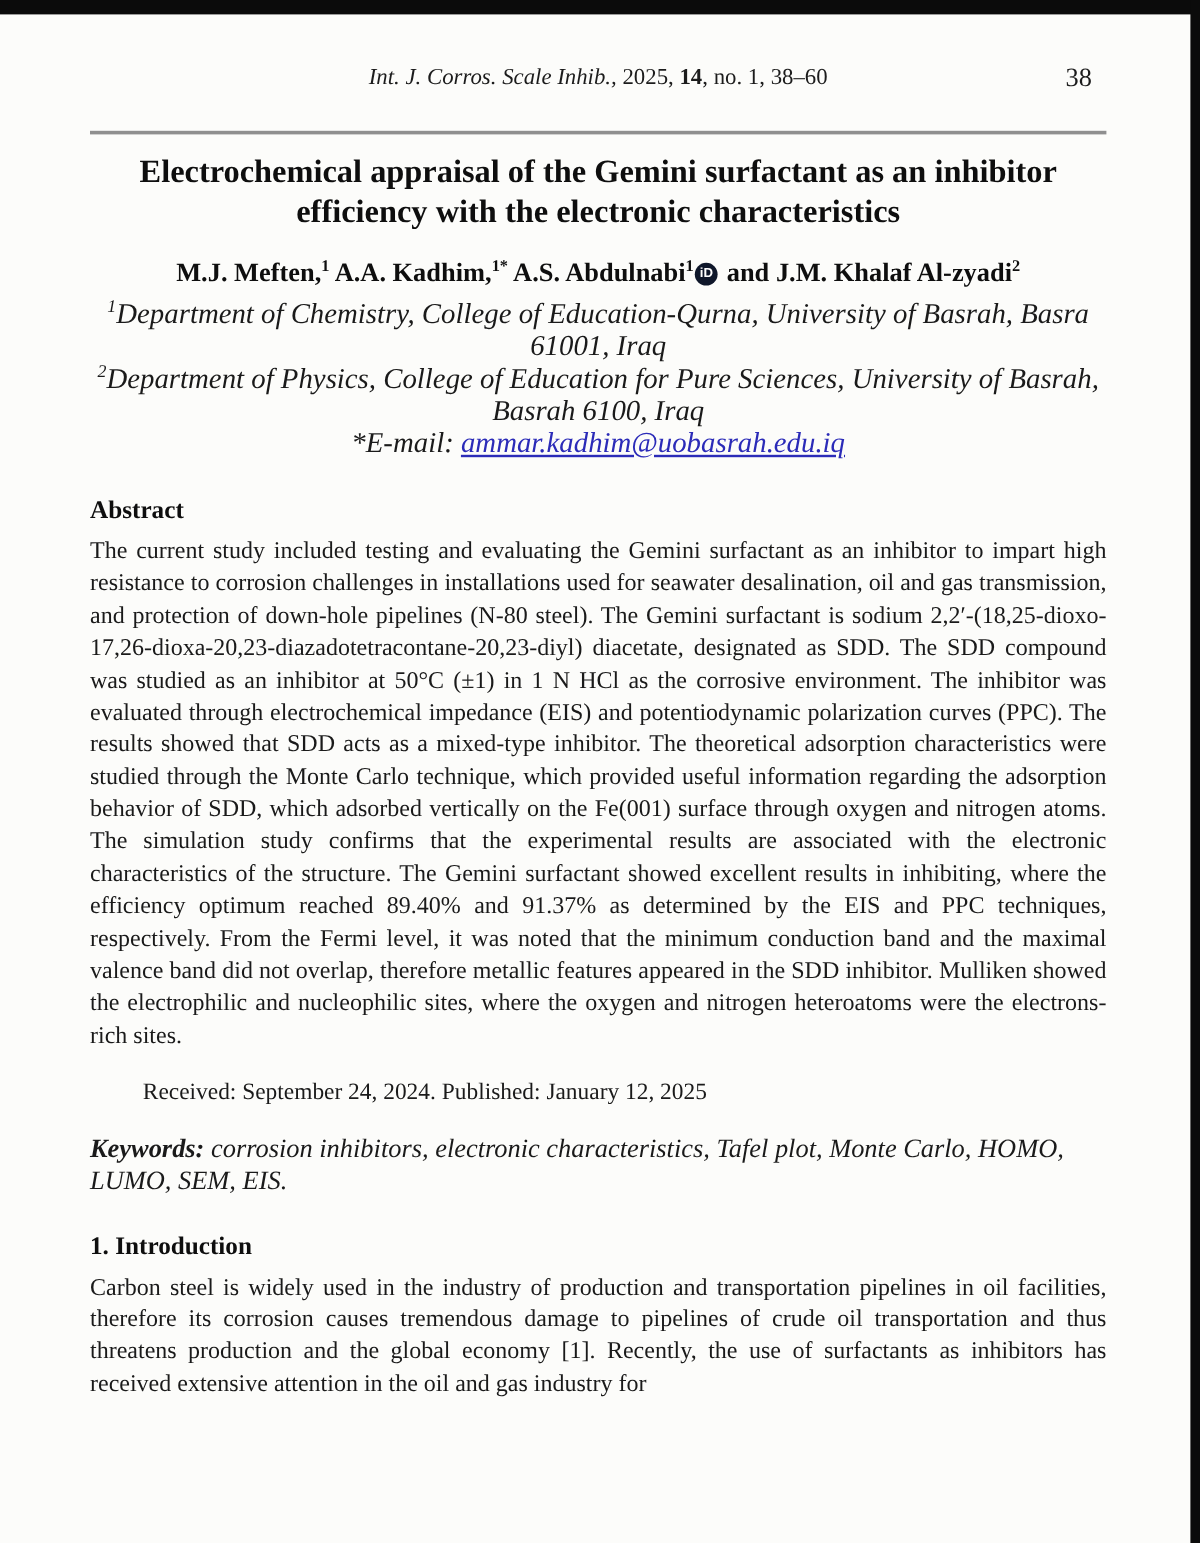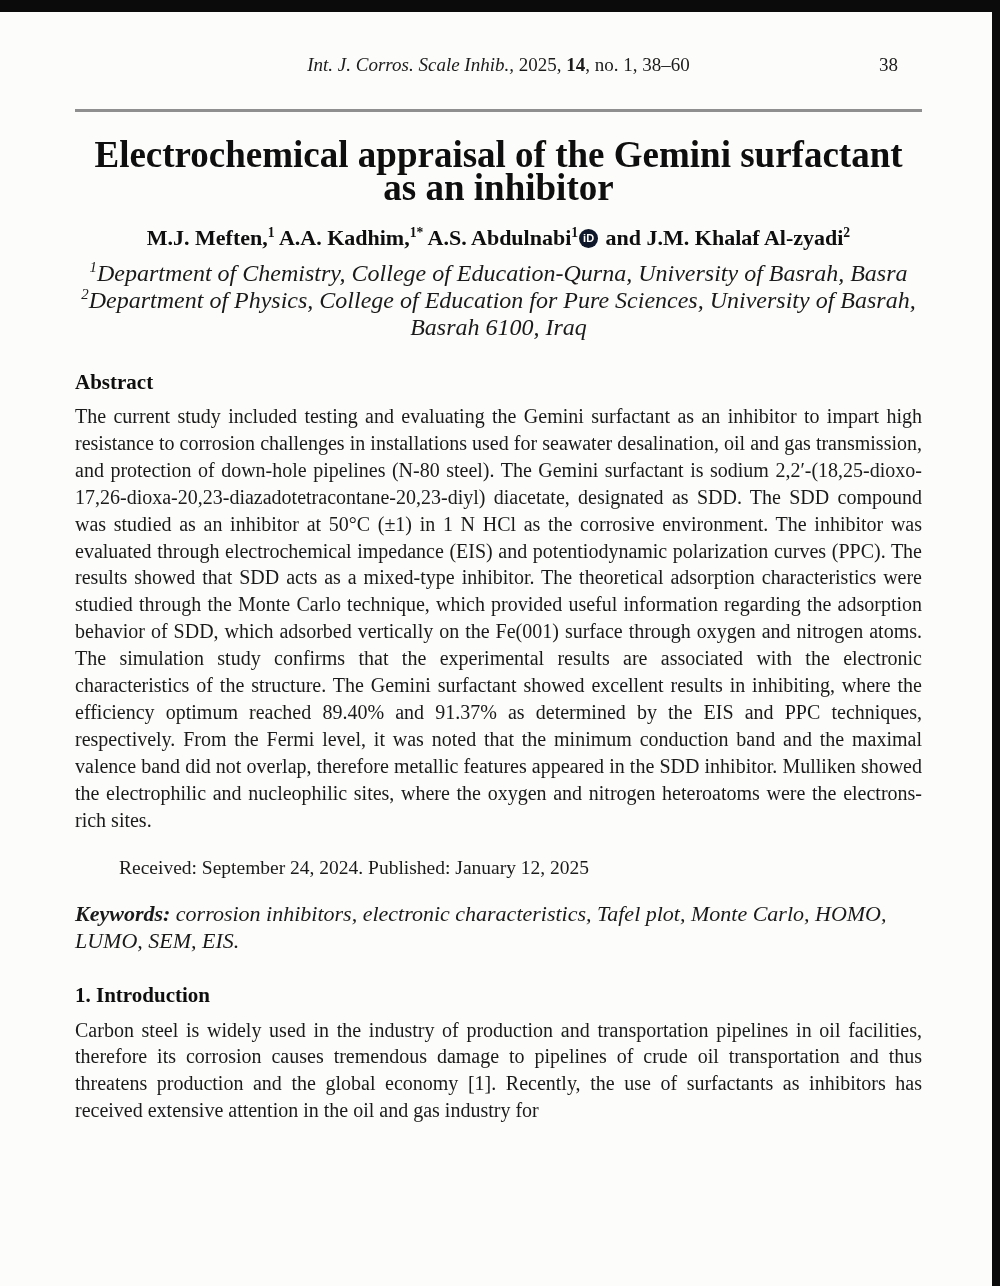--- a/index.html
+++ b/index.html
@@ -18,27 +18,27 @@
 
   .journal-line {
     position:relative;
     margin-top:40px;
     font-size:19px; line-height:26px;
     text-align:center;
     color:#1c1c1c;
   }
   .it { font-style:italic; }
   .bd { font-weight:bold; }
-  .page-num { position:absolute; right:24px; top:0; font-size:19px; }
+  .page-num { position:absolute; right:12px; top:0; font-size:22px; }
 
   .rule { margin-top:31px; height:3px; background:#8f8f8f; border:none; }
 
   .title {
-    margin-top:26px;
-    font-size:37px; font-weight:bold;
+    margin-top:15px;
+    font-size:27px; font-weight:bold;
     line-height:33px;
     text-align:center;
     color:#0e0e0e;
   }
   .authors {
     margin-top:21px;
     font-size:22px; font-weight:bold;
     text-align:center;
     color:#0e0e0e;
   }
@@ -97,30 +97,35 @@
 
     <div class="journal-line">
       <span class="it">Int. J. Corros. Scale Inhib.,</span><span> 2025, </span><span class="bd">14</span><span>, no. 1, 38–60</span>
       <span class="page-num">38</span>
     </div>
 
     <hr class="rule">
 
     <div class="title">
       <div>Electrochemical appraisal of the Gemini surfactant as an inhibitor</div>
+      <div>efficiency with the electronic characteristics</div>
     </div>
 
     <div class="authors">
       <span>M.J. Meften,</span><sup>1</sup><span> A.A. Kadhim,</span><sup>1*</sup><span> A.S. Abdulnabi</span><sup>1</sup><span class="orcid">iD</span><span> and J.M. Khalaf Al-zyadi</span><sup>2</sup>
     </div>
 
     <div class="affil-block">
       <div><sup>1</sup><span>Department of Chemistry, College of Education-Qurna, University of Basrah, Basra</span></div>
+      <div>61001, Iraq</div>
       <div><sup>2</sup><span>Department of Physics, College of Education for Pure Sciences, University of Basrah,</span></div>
       <div>Basrah 6100, Iraq</div>
+      <div>
+        <span>*E-mail: </span><a class="link">ammar.kadhim@uobasrah.edu.iq</a>
+      </div>
     </div>
 
     <div class="section-h">Abstract</div>
     <div class="body-p">The current study included testing and evaluating the Gemini surfactant as an inhibitor to impart high resistance to corrosion challenges in installations used for seawater desalination, oil and gas transmission, and protection of down-hole pipelines (N-80 steel). The Gemini surfactant is sodium 2,2′-(18,25-dioxo-17,26-dioxa-20,23-diazadotetracontane-20,23-diyl) diacetate, designated as SDD. The SDD compound was studied as an inhibitor at 50°C (±1) in 1 N HCl as the corrosive environment. The inhibitor was evaluated through electrochemical impedance (EIS) and potentiodynamic polarization curves (PPC). The results showed that SDD acts as a mixed-type inhibitor. The theoretical adsorption characteristics were studied through the Monte Carlo technique, which provided useful information regarding the adsorption behavior of SDD, which adsorbed vertically on the Fe(001) surface through oxygen and nitrogen atoms. The simulation study confirms that the experimental results are associated with the electronic characteristics of the structure. The Gemini surfactant showed excellent results in inhibiting, where the efficiency optimum reached 89.40% and 91.37% as determined by the EIS and PPC techniques, respectively. From the Fermi level, it was noted that the minimum conduction band and the maximal valence band did not overlap, therefore metallic features appeared in the SDD inhibitor. Mulliken showed the electrophilic and nucleophilic sites, where the oxygen and nitrogen heteroatoms were the electrons-rich sites.</div>
 
     <div class="meta-row">
       <span>Received: September 24, 2024. Published: January 12, 2025</span>
     </div>
 
     <div class="keywords">

